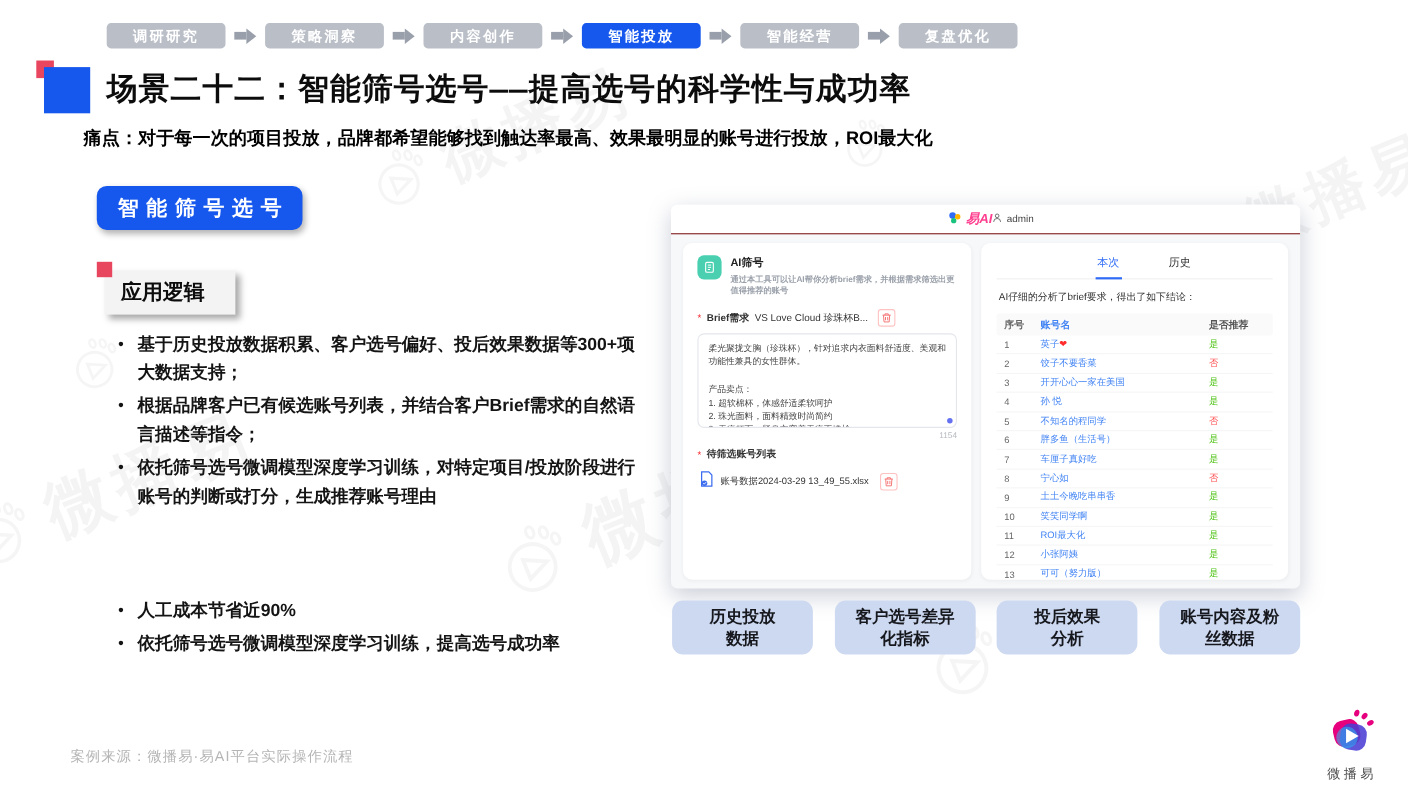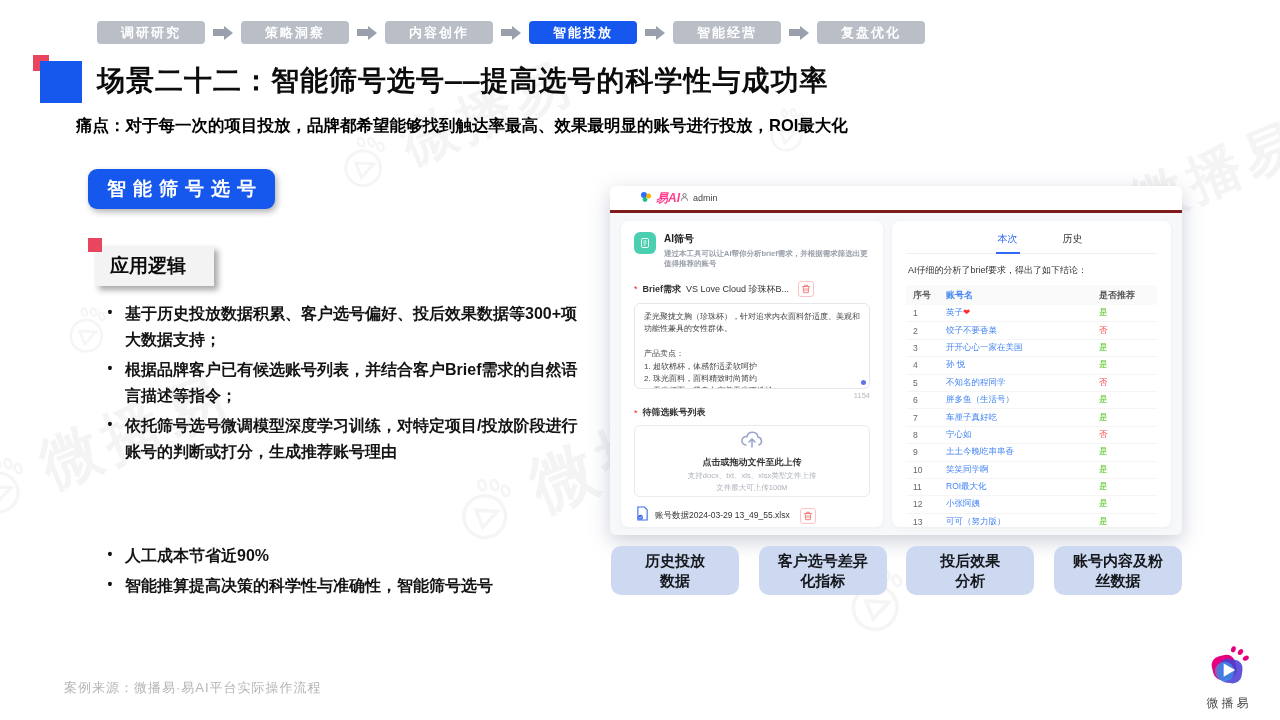--- a/index.html
+++ b/index.html
@@ -42,22 +42,22 @@
   .section-h::before { content:''; position:absolute; left:-7px; top:-8px;
     width:14px; height:14px; background:#e8465f; }
   .bullets { position:absolute; left:95px; width:488px; font-size:16px; font-weight:bold; color:#141414; }
   .bullet { display:flex; line-height:1.62; margin-bottom:4px; }
   .bullet .dot { flex:none; width:30px; text-align:center; font-size:14px; }
 
   
   .shot { position:absolute; left:610px; top:186px; width:572px; height:349px;
     background:#f7f8fa; border-radius:6px; overflow:hidden;
     box-shadow:0 6px 20px rgba(120,130,155,.38); }
-  .shot-header { height:27px; background:#fff; border-bottom:3px solid #7f1d1d;
-    display:flex; align-items:center; justify-content:flex-start; padding:0 20px 0 30px; }
+  .shot-header { height:27px; background:#fff; border-bottom:1px solid #7f1d1d;
+    display:flex; align-items:center; justify-content:center; padding:0 20px 0 30px; }
   .shot-logo { display:flex; align-items:center; gap:4px; font-size:12px; font-weight:bold; color:#ff3e8f; font-style:italic; }
   .shot-user { display:flex; align-items:center; gap:4px; font-size:9px; color:#444; }
   .shot-body { display:flex; gap:9px; padding:8px 11px; height:322px; }
   .panel { background:#fff; border-radius:8px; box-shadow:0 1px 4px rgba(0,0,0,.05); }
   .panel-left  { width:262px; padding:11px 13px; }
   .panel-right { flex:1; padding:0 14px 8px; }
 
   .tool-row { display:flex; gap:8px; }
   .tool-icon { flex:none; width:22px; height:22px; border-radius:6px; background:#4ad0b0;
     display:flex; align-items:center; justify-content:center; }
@@ -230,21 +230,21 @@
         <span>依托筛号选号微调模型深度学习训练，对特定项目/投放阶段进行账号的判断或打分，生成推荐账号理由</span>
       </div>
     </div>
   <div class="bullets" id="adv-bullets" style="top:543px;">
       <div class="bullet">
         <span class="dot">•</span>
         <span>人工成本节省近90%</span>
       </div>
       <div class="bullet">
         <span class="dot">•</span>
-        <span>智能推算提高决策的科学性与准确性，智能筛号选号</span>
+        <span>依托筛号选号微调模型深度学习训练，提高选号成功率</span>
       </div>
     </div>
 
   <div class="shot">
     <div class="shot-header">
       <div class="shot-logo">
         <span>
           <svg width="12" height="12" viewBox="0 0 12 12">
             <circle cx="4" cy="4" r="3" fill="#2f6bf5"></circle>
             <circle cx="8.6" cy="5" r="2.5" fill="#ffb400"></circle>
@@ -298,31 +298,20 @@
 2. 珠光面料，面料精致时尚简约
 3. 无痕杯面，紧身衣穿着无痕不尴尬
 4. 聚拢杯垫，小胸变大，聚拢超强透气不闷汗：大胸承托、稳定提拉</div>
         <div class="char-count">1154</div>
 
         <div class="lbl-row" style="margin-top:6px;">
           <span class="star">*</span>
           <span class="lbl-strong">待筛选账号列表</span>
         </div>
 
-        <div class="upload-box">
-          <span>
-            <svg width="26" height="20" viewBox="0 0 26 20">
-              <path d="M7 16 a4.2 4.2 0 1 1 1-8.3 A5.6 5.6 0 0 1 19 8 a4.2 4.2 0 0 1 1 8" fill="none" stroke="#98a2c6" stroke-width="1.5" stroke-linecap="round"></path>
-              <path d="M13 18 V10 M10 13 L13 10 l3 3" fill="none" stroke="#98a2c6" stroke-width="1.5" stroke-linecap="round" stroke-linejoin="round"></path>
-            </svg>
-          </span>
-          <div class="upload-title">点击或拖动文件至此上传</div>
-          <div class="upload-hint">支持docx、txt、xls、xlsx类型文件上传</div>
-          <div class="upload-hint">文件最大可上传100M</div>
-        </div>
 
         <div class="file-row">
           <span>
             <svg width="13" height="15" viewBox="0 0 14 16">
               <path d="M2 1h7l3 3v11H2z" fill="none" stroke="#3b6cf0" stroke-width="1.2"></path>
               <circle cx="4.8" cy="12" r="2.7" fill="#3b6cf0"></circle>
               <path d="M3.6 12 l1 1 1.7-1.9" stroke="#fff" fill="none" stroke-width="0.9"></path>
             </svg>
           </span>
           <span class="file-name">账号数据2024-03-29 13_49_55.xlsx</span>

